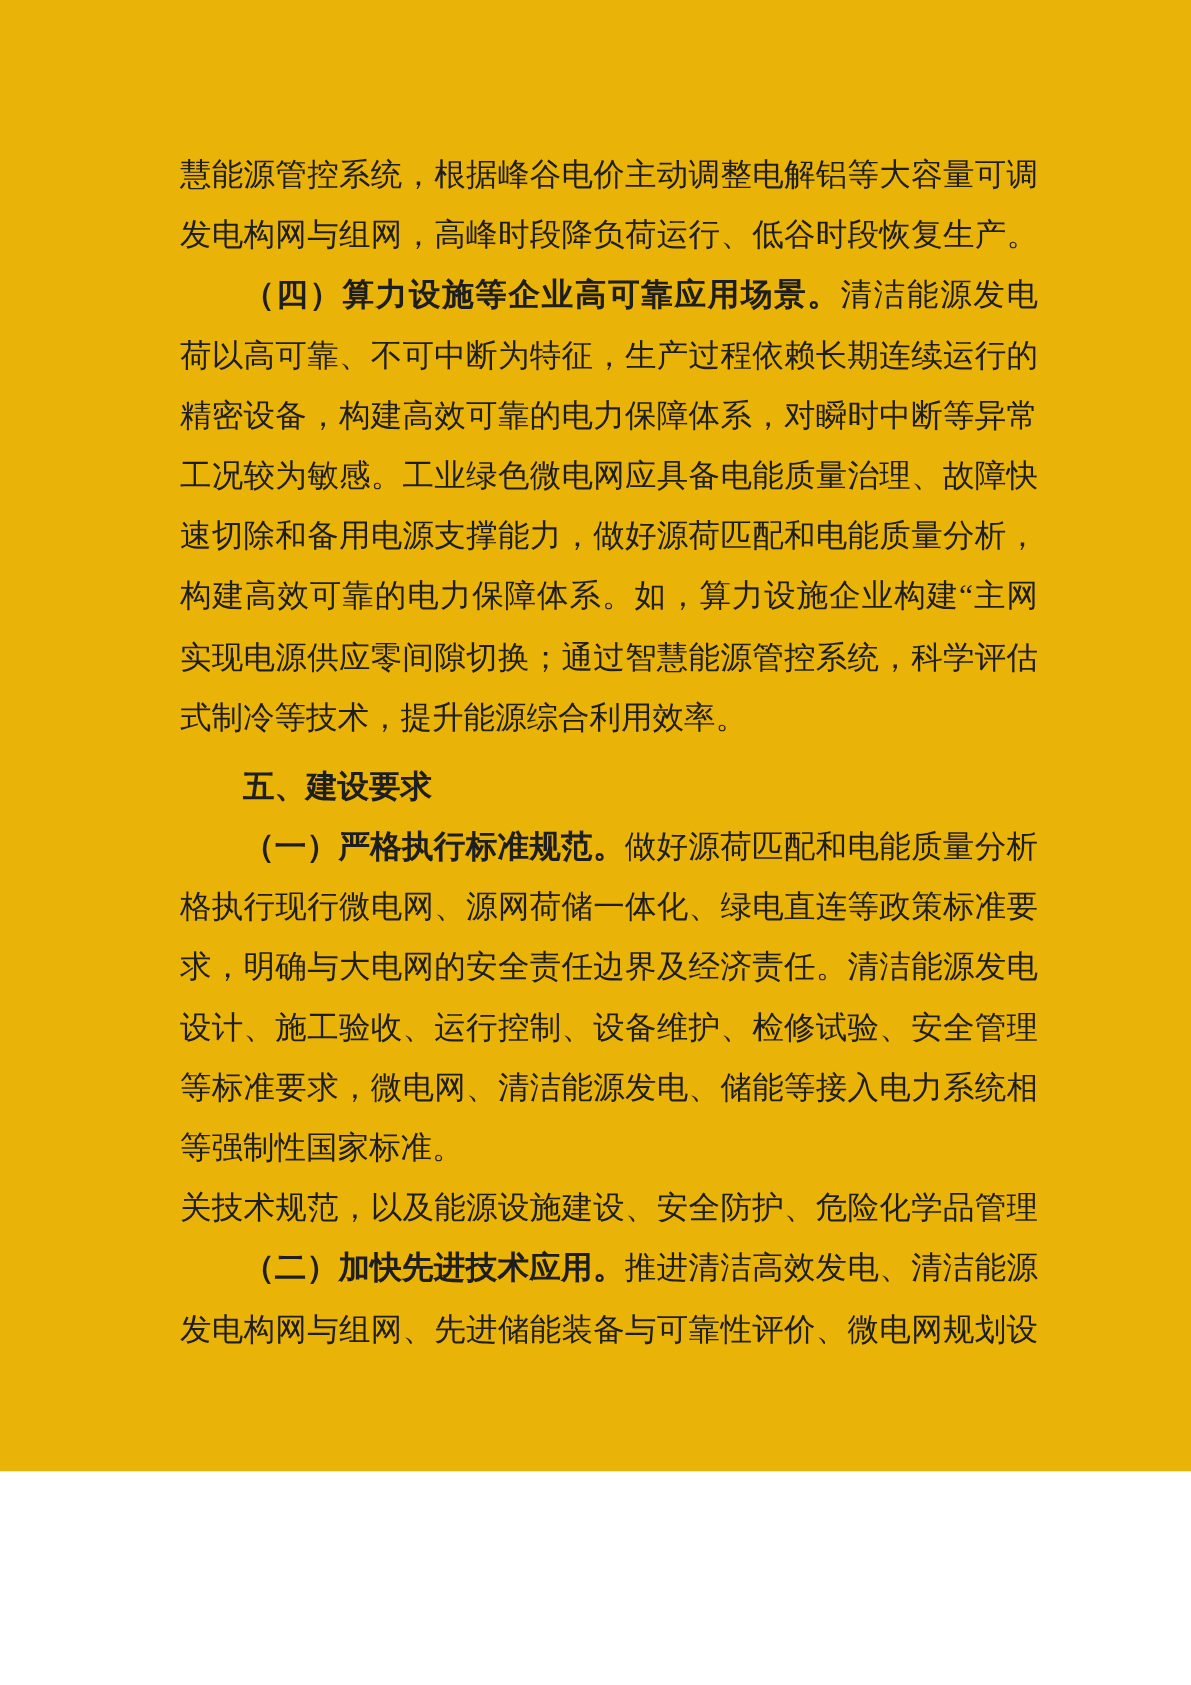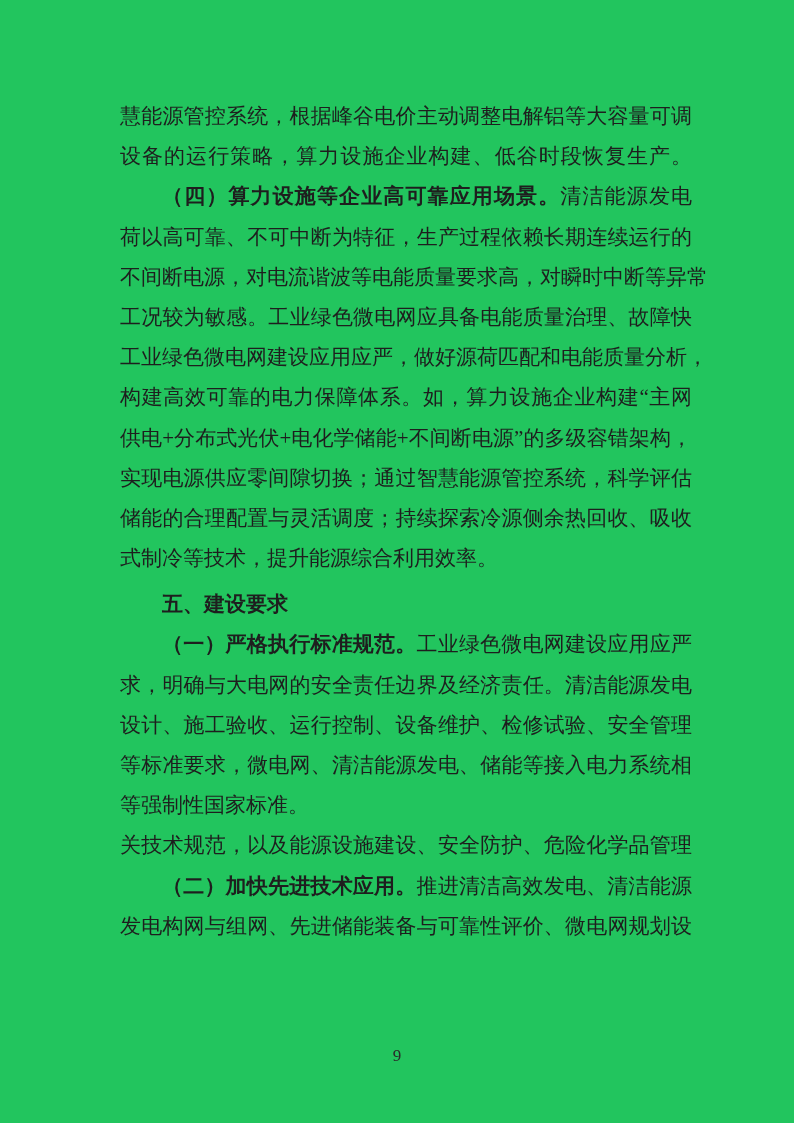--- a/index.html
+++ b/index.html
@@ -3,22 +3,22 @@
 <meta charset="utf-8">
 <style>
   html, body {
     margin: 0;
     padding: 0;
     background: #ffffff;
   }
   .page {
     position: relative;
     width: 794px;
-    height: 1123px;
-    background: #22c55e;
+    height: 981px;
+    background: #eab308;
     overflow: hidden;
     font-family: "Liberation Serif", serif;
     color: #1e1e1e;
   }
   .content {
     position: absolute;
     left: 120px;
     top: 96px;
     width: 572px;
   }
@@ -56,33 +56,32 @@
     font-size: 17px;
     color: #2a2a2a;
   }
 </style>
 </head>
 <body>
 
 <div class="page">
   <div class="content">
       <div class="line j"><span class="">慧能源管控系统，根据峰谷电价主动调整电解铝等大容量可调</span></div>
-      <div class="line j"><span class="">设备的运行策略，算力设施企业构建、低谷时段恢复生产。</span></div>
+      <div class="line j"><span class="">发电构网与组网，高峰时段降负荷运行、低谷时段恢复生产。</span></div>
       <div class="line ind j"><span class="b">（四）算力设施等企业高可靠应用场景。</span><span class="">清洁能源发电</span></div>
       <div class="line j"><span class="">荷以高可靠、不可中断为特征，生产过程依赖长期连续运行的</span></div>
-      <div class="line j"><span class="">不间断电源，对电流谐波等电能质量要求高，对瞬时中断等异常</span></div>
+      <div class="line j"><span class="">精密设备，构建高效可靠的电力保障体系，对瞬时中断等异常</span></div>
       <div class="line j"><span class="">工况较为敏感。工业绿色微电网应具备电能质量治理、故障快</span></div>
-      <div class="line j"><span class="">工业绿色微电网建设应用应严，做好源荷匹配和电能质量分析，</span></div>
+      <div class="line j"><span class="">速切除和备用电源支撑能力，做好源荷匹配和电能质量分析，</span></div>
       <div class="line j"><span class="">构建高效可靠的电力保障体系。如，算力设施企业构建“主网</span></div>
-      <div class="line j"><span class="">供电+分布式光伏+电化学储能+不间断电源”的多级容错架构，</span></div>
       <div class="line j"><span class="">实现电源供应零间隙切换；通过智慧能源管控系统，科学评估</span></div>
-      <div class="line j"><span class="">储能的合理配置与灵活调度；持续探索冷源侧余热回收、吸收</span></div>
       <div class="line"><span class="">式制冷等技术，提升能源综合利用效率。</span></div>
       <div class="line ind gap"><span class="b hei">五、建设要求</span></div>
-      <div class="line ind j"><span class="b">（一）严格执行标准规范。</span><span class="">工业绿色微电网建设应用应严</span></div>
+      <div class="line ind j"><span class="b">（一）严格执行标准规范。</span><span class="">做好源荷匹配和电能质量分析</span></div>
+      <div class="line j"><span class="">格执行现行微电网、源网荷储一体化、绿电直连等政策标准要</span></div>
       <div class="line j"><span class="">求，明确与大电网的安全责任边界及经济责任。清洁能源发电</span></div>
       <div class="line j"><span class="">设计、施工验收、运行控制、设备维护、检修试验、安全管理</span></div>
       <div class="line j"><span class="">等标准要求，微电网、清洁能源发电、储能等接入电力系统相</span></div>
       <div class="line"><span class="">等强制性国家标准。</span></div>
       <div class="line j"><span class="">关技术规范，以及能源设施建设、安全防护、危险化学品管理</span></div>
       <div class="line ind j"><span class="b">（二）加快先进技术应用。</span><span class="">推进清洁高效发电、清洁能源</span></div>
       <div class="line j"><span class="">发电构网与组网、先进储能装备与可靠性评价、微电网规划设</span></div>
     </div>
   <div class="pagenum">9</div>
 </div>

